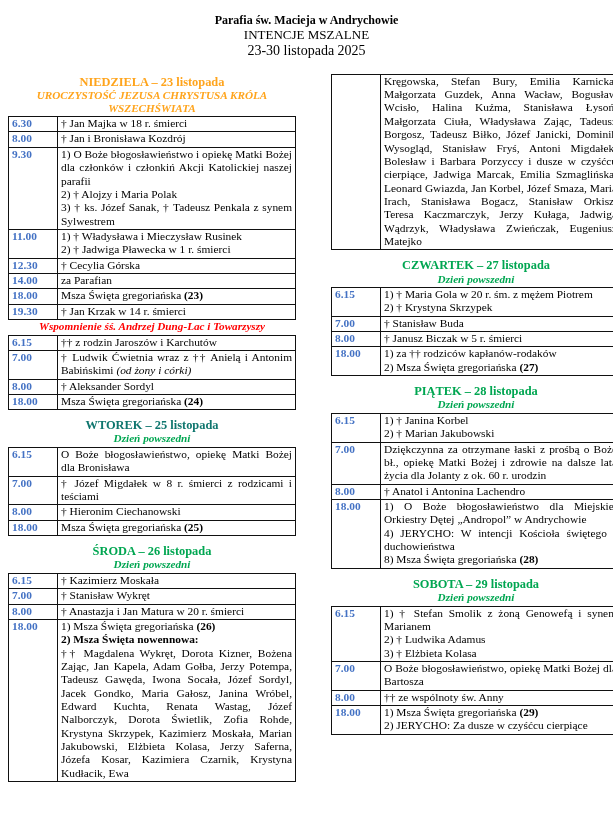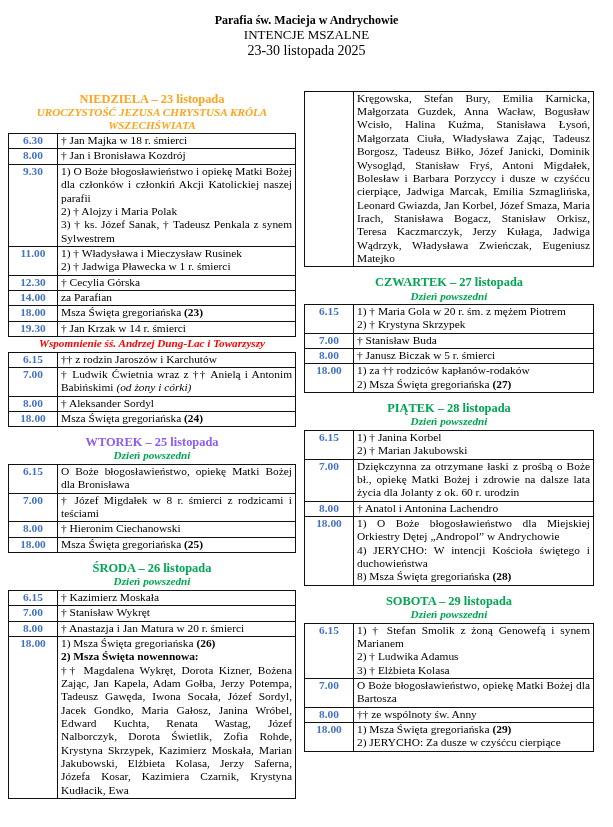--- a/index.html
+++ b/index.html
@@ -5,29 +5,29 @@
   html,body{margin:0;padding:0;background:#fff;}
   body{
     width:613px;height:827px;overflow:hidden;color:#000;
     font-family:"Liberation Serif","DejaVu Serif",serif;
     font-size:11.4px;line-height:1.17;
   }
   .doc-header{text-align:center;padding-top:13px;line-height:1.2;}
   .doc-header .l1{font-size:12px;font-weight:bold;}
   .doc-header .l2{font-size:13px;font-weight:normal;}
   .doc-header .l3{font-size:14px;}
-  .columns{display:flex;gap:8px;padding-left:8px;margin-top:29px;align-items:flex-start;}
+  .columns{display:flex;gap:35px;padding-left:8px;margin-top:12px;align-items:flex-start;}
   .col{width:288px;flex:0 0 auto;}
   .col.right{width:290px;}
   .day-title{font-weight:bold;text-align:center;font-size:12.4px;margin-top:8px;line-height:1.15;}
   .col .day-title:first-child{margin-top:3px;}
   .day-subtitle{font-weight:bold;font-style:italic;text-align:center;font-size:11.2px;line-height:1.12;margin-bottom:2px;}
   table.mass-table{width:100%;border-collapse:collapse;table-layout:fixed;margin-top:2px;}
   table.mass-table td{border:1.4px solid #111;vertical-align:top;padding:0 3px 1px 3px;}
-  td.time{width:42px;text-align:center;font-weight:bold;padding:0 1px 1px 1px;}
+  td.time{width:42px;text-align:left;font-weight:bold;padding:0 1px 1px 1px;}
   td.desc .line{text-align:justify;}
   .b{font-weight:bold;}
   .i{font-style:italic;}
 </style>
 </head>
 <body>
 
 <div class="doc-header">
   <div class="l1">Parafia św. Macieja w Andrychowie</div>
   <div class="l2">INTENCJE MSZALNE</div>
@@ -115,21 +115,21 @@
             </td>
           </tr>
           <tr>
             <td class="time" style="color: rgb(68, 114, 196);">18.00</td>
             <td class="desc">
               <div class="line"><span>Msza Święta gregoriańska </span><span class="b ">(24)</span></div>
             </td>
           </tr>
         </tbody>
       </table>
-      <div class="day-title" style="color: #8b5cf6;">WTOREK – 25 listopada</div>
+      <div class="day-title" style="color: #0f766e;">WTOREK – 25 listopada</div>
       <div class="day-subtitle" style="color: rgb(0, 166, 81);">Dzień powszedni</div>
       <table class="mass-table">
         <tbody>
           <tr>
             <td class="time" style="color: rgb(68, 114, 196);">6.15</td>
             <td class="desc">
               <div class="line"><span>O Boże błogosławieństwo, opiekę Matki Bożej dla Bronisława</span></div>
             </td>
           </tr>
           <tr>

